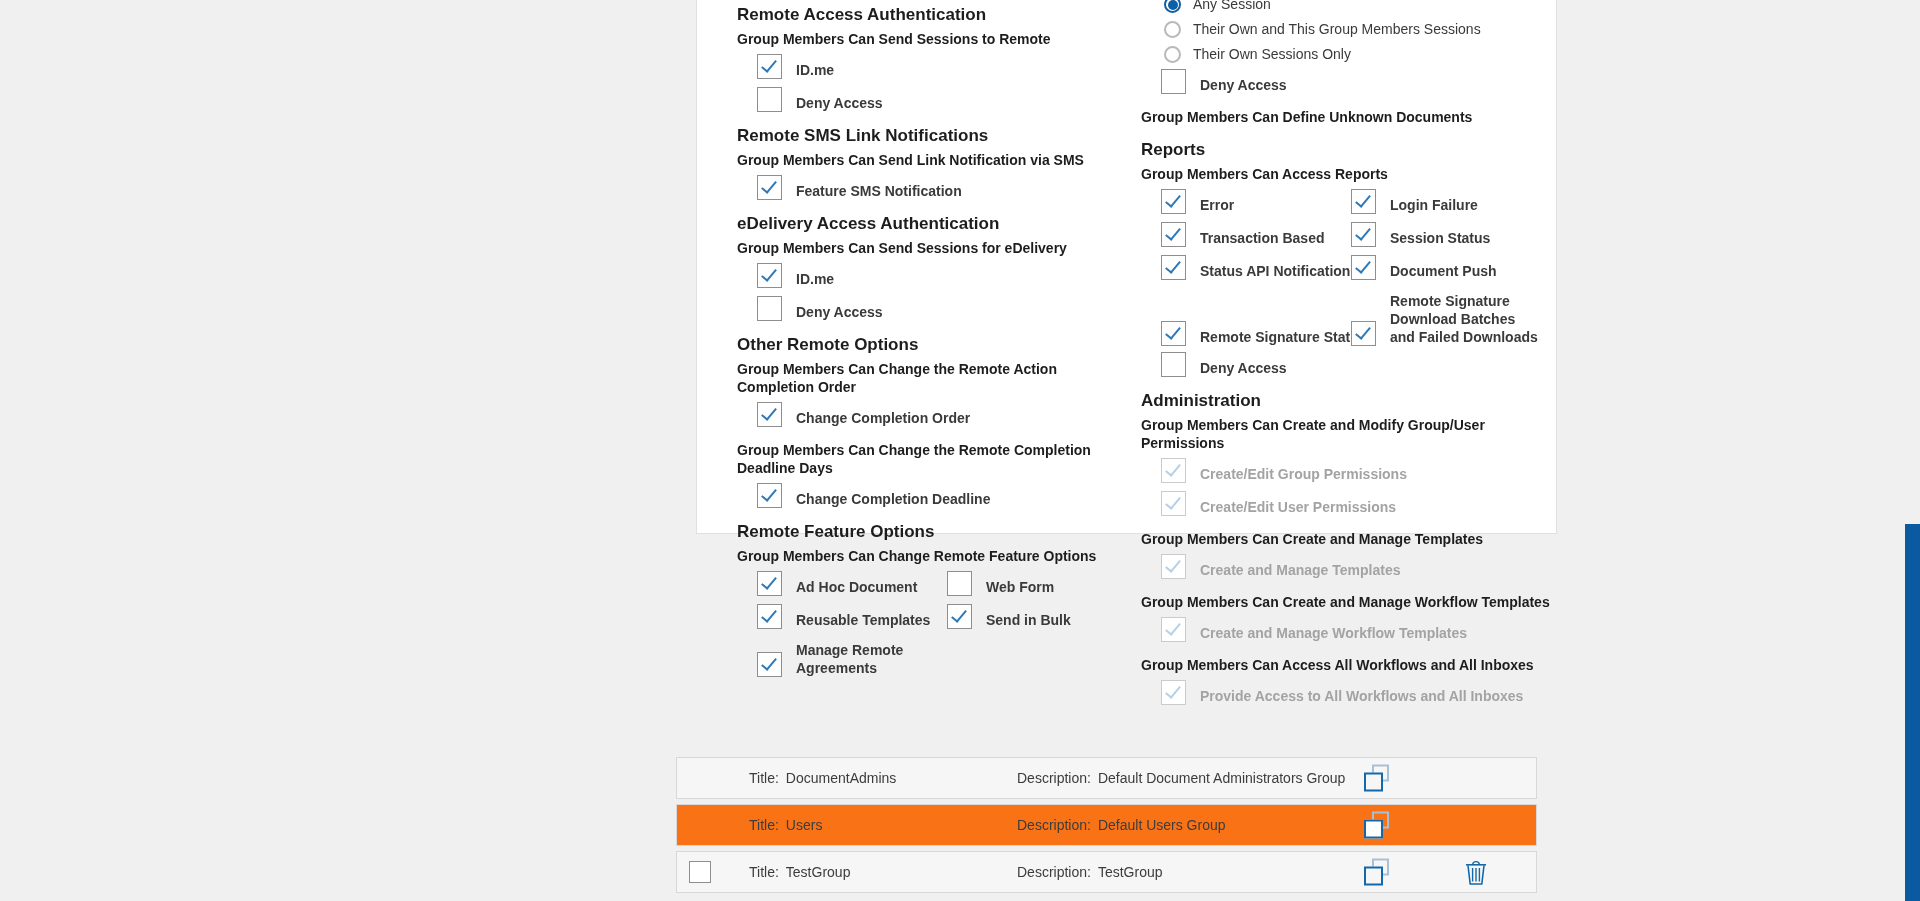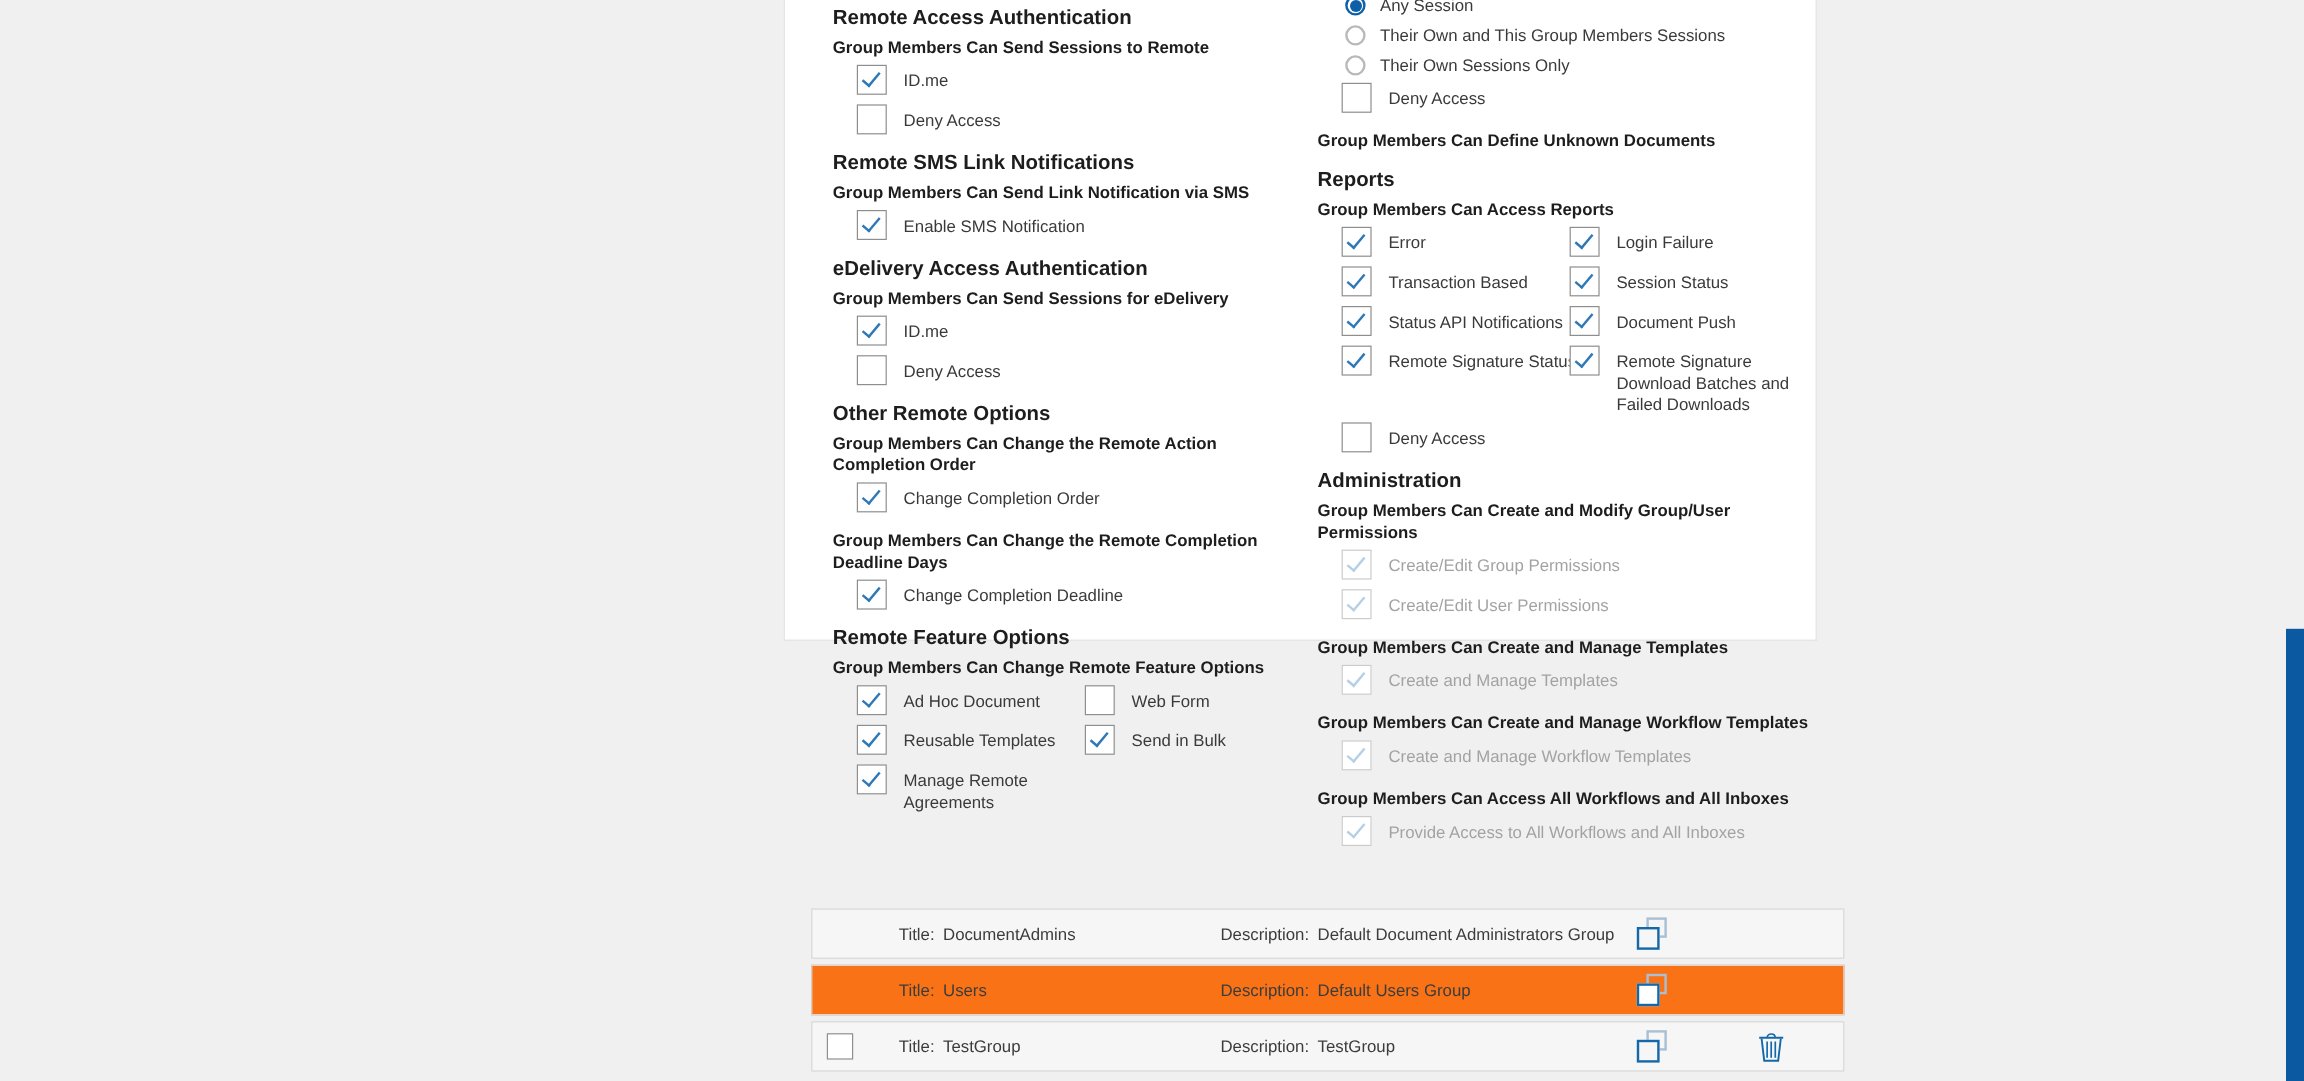--- a/index.html
+++ b/index.html
@@ -8,35 +8,35 @@
     --checkbox-border:#8e8e8e; --checkbox-border-disabled:#cbcbcb;
     --check-blue:#2e78b7; --check-blue-disabled:#b5d0e6;
     --radio-blue:#0d5fa8; --radio-gray:#b9b9b9;
     --icon-blue:#1468a9; --icon-blue-light:#a9c0d4;
     --row-shaded:#f6f6f6; --row-border:#d8d8d8; --scrollbar-blue:#0b5aa1;
   }
   *{margin:0;padding:0;box-sizing:border-box;}
   html,body{width:1920px;height:901px;overflow:hidden;}
   body{background:var(--page-bg);font-family:"Liberation Sans",sans-serif;color:var(--label-text);}
 
-  .panel{position:absolute;left:653px;top:0;width:861px;height:534px;background:var(--panel-bg);
+  .panel{position:absolute;left:696px;top:0;width:861px;height:534px;background:var(--panel-bg);
     border:1px solid var(--panel-border);border-top:none;padding-left:12px;}
   .col{position:absolute;top:0;}
   .col-left{left:40px;width:380px;}
   .col-right{left:444px;width:412px;}
 
   .section-title{font-size:17px;font-weight:bold;color:var(--heading-text);line-height:20px;margin-top:14px;}
   .col > .section-title:first-child{margin-top:5px;}
   .group-heading{font-size:14px;font-weight:bold;color:var(--heading-text);line-height:18px;margin-top:5px;}
   .check-list + .group-heading, .check-grid + .group-heading,
   .check-list + .section-title, .check-grid + .section-title{margin-top:14px;}
 
   .check-list{display:flex;flex-direction:column;gap:8px;margin:6px 0 0 20px;}
   .check-grid{display:grid;grid-template-columns:190px 190px;row-gap:8px;margin:6px 0 0 20px;}
-  .cb-row{display:flex;align-items:flex-start;}
+  .cb-row{display:flex;align-items:flex-end;font-weight:bold;}
   .cb{position:relative;flex:0 0 auto;width:25px;height:25px;background:#fff;
     border:1px solid var(--checkbox-border);cursor:pointer;}
   .cb.disabled{border-color:var(--checkbox-border-disabled);}
   .check-glyph{position:absolute;left:7px;top:2px;width:8px;height:15px;
     border-right:2px solid var(--check-blue);border-bottom:2px solid var(--check-blue);
     transform:rotate(40deg);}
   .cb.disabled .check-glyph{border-color:var(--check-blue-disabled);}
   .cb-label{font-size:14px;line-height:18px;padding-top:4px;margin-left:14px;white-space:nowrap;}
   .cb-label.disabled{color:var(--disabled-text);}
   .wrap-label .cb-label{white-space:normal;max-width:150px;}
@@ -86,21 +86,21 @@
           <span class="cb-label">Deny Access</span>
         </div>
       </div>
       <div class="section-title">Remote SMS Link Notifications</div>
       <div class="group-heading">Group Members Can Send Link Notification via SMS</div>
       <div class="check-list">
         <div class="cb-row">
           <span class="cb checked">
             <span class="check-glyph"></span>
           </span>
-          <span class="cb-label">Enable SMS Notification</span>
+          <span class="cb-label">Feature SMS Notification</span>
         </div>
       </div>
       <div class="section-title">eDelivery Access Authentication</div>
       <div class="group-heading">Group Members Can Send Sessions for eDelivery</div>
       <div class="check-list">
         <div class="cb-row">
           <span class="cb checked">
             <span class="check-glyph"></span>
           </span>
           <span class="cb-label">ID.me</span>

